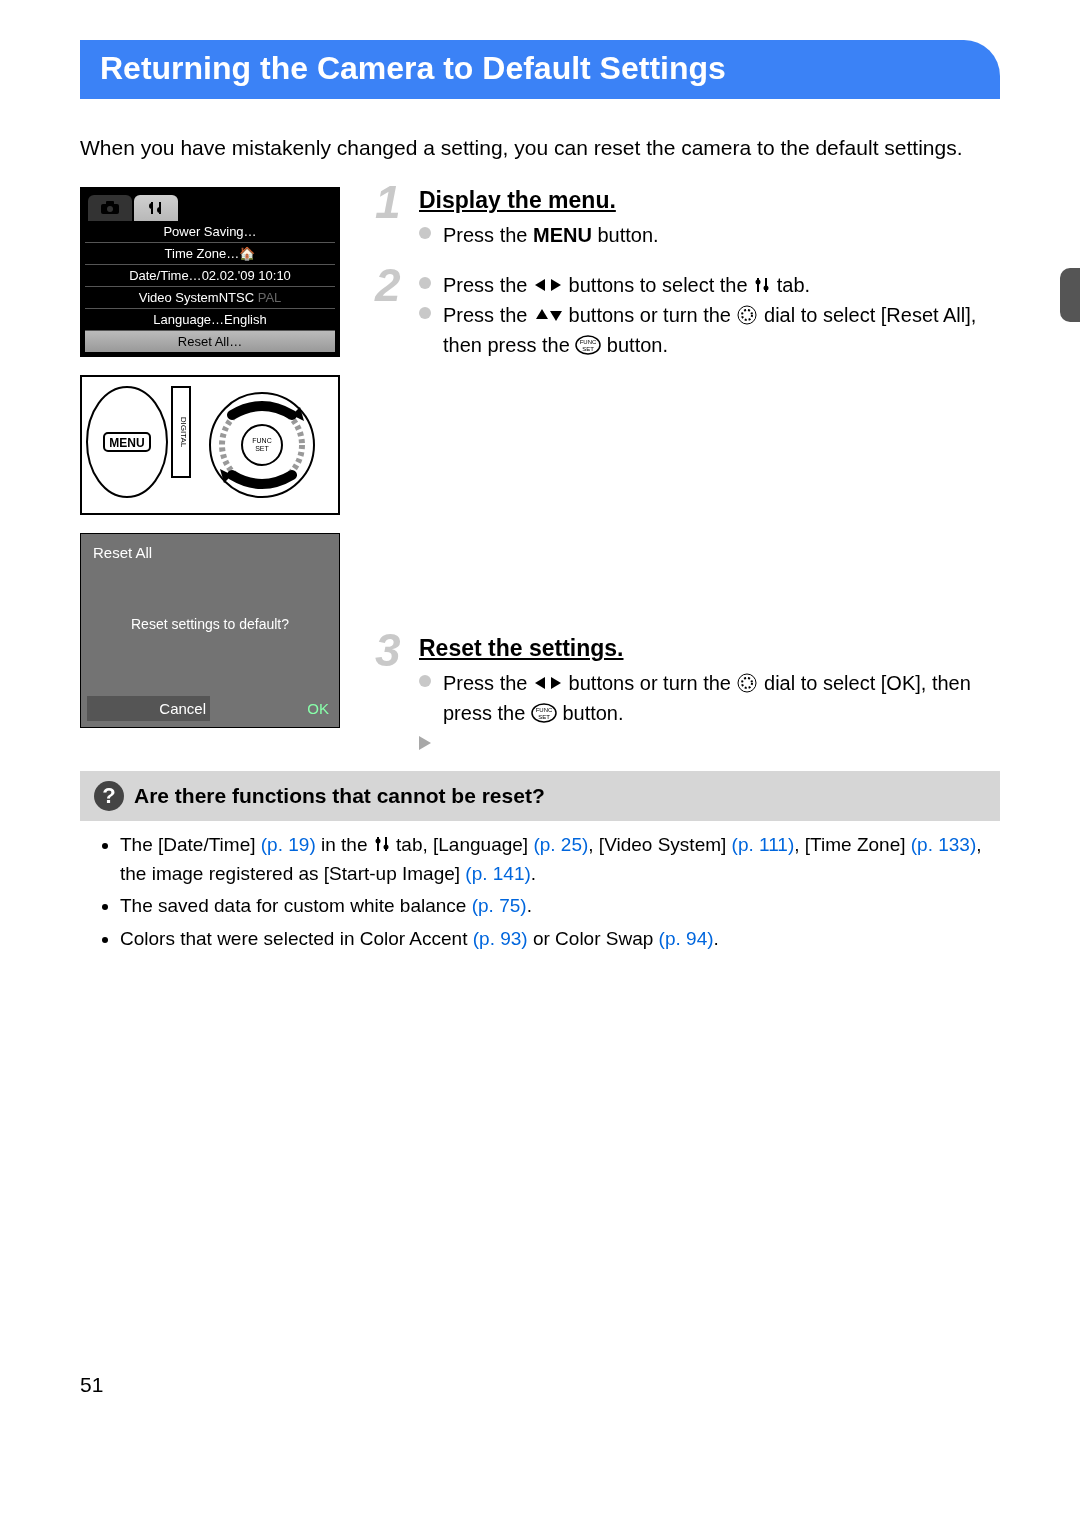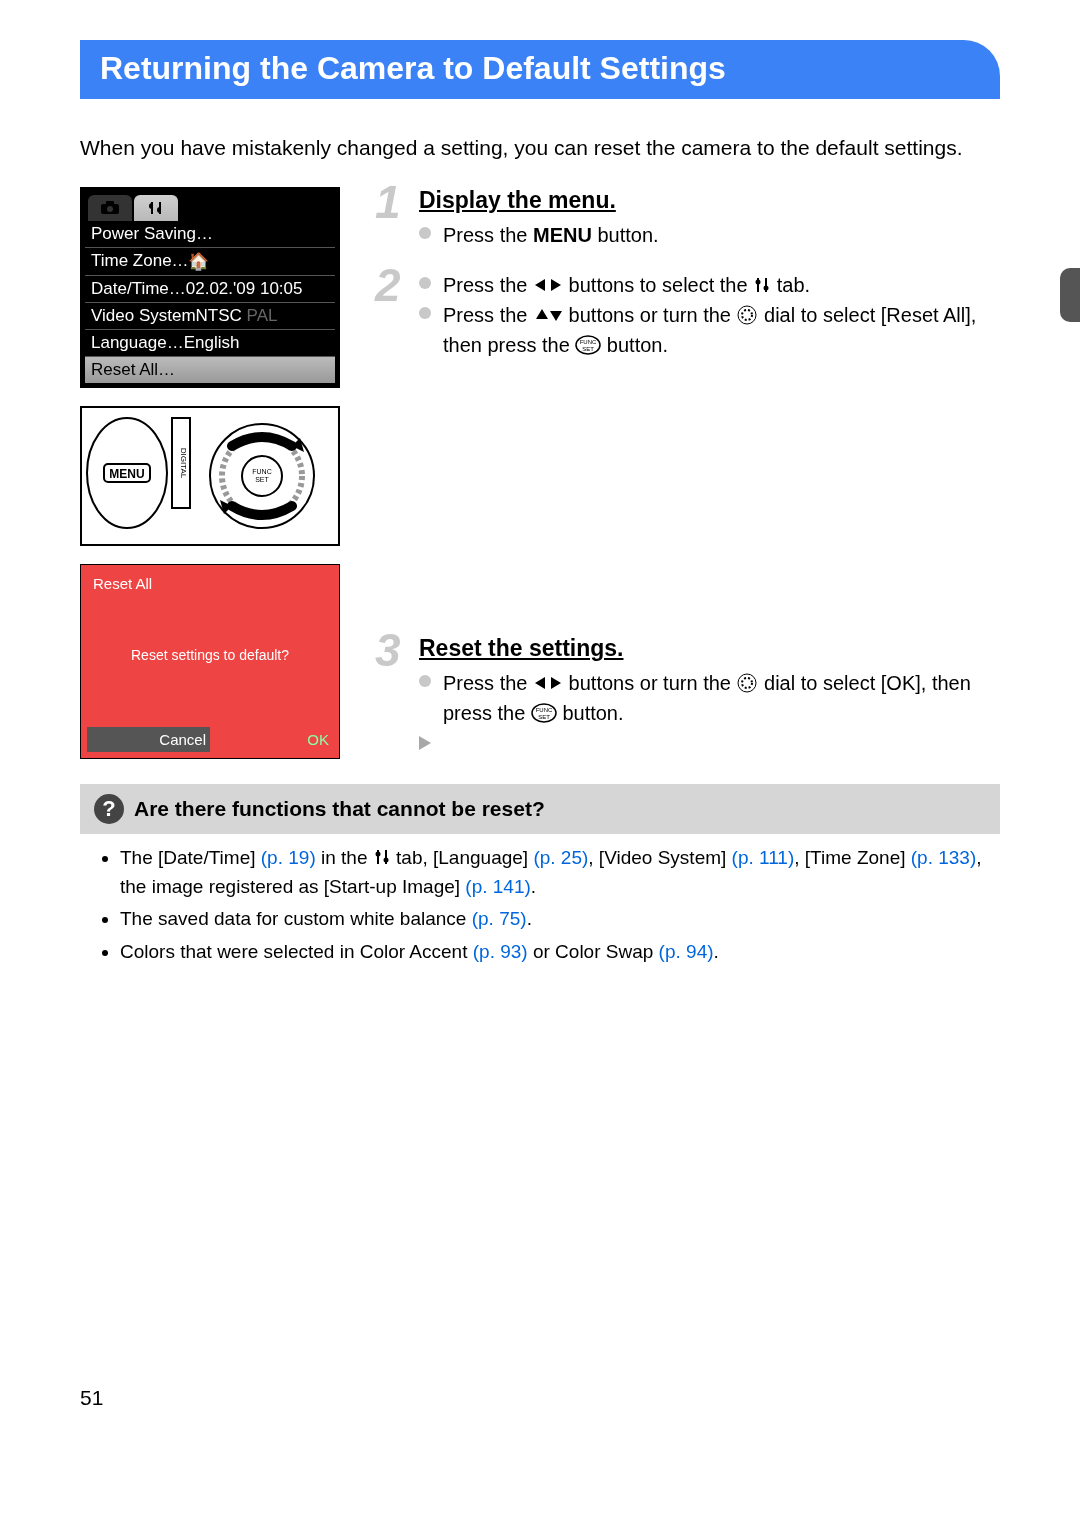--- a/index.html
+++ b/index.html
@@ -63,43 +63,43 @@
     display: flex;
     align-items: center;
     justify-content: center;
     margin-right: 2px;
   }
   .tab.active {
     background: linear-gradient(#d0d0d0,#b8b8b8);
   }
   .menu-row {
     display: flex;
-    font-size: 17px;
+    font-size: 13px;
     padding: 3px 6px;
-    justify-content: flex-start;
+    justify-content: center;
     border-top: 1px solid #555;
   }
   .menu-row:first-of-type { border-top: none; }
   .menu-row.dim {
     background: linear-gradient(#bbb,#999);
     color: #000;
   }
   .diagram {
     margin-top: 18px;
     width: 260px;
     height: 140px;
     border: 2px solid #000;
     background: #fff;
     position: relative;
     box-sizing: border-box;
   }
   .diagram svg { width:100%; height:100%; }
   .screen2 {
     margin-top: 18px;
-    background: #ef4444;
+    background: #737373;
     color: #fff;
     width: 260px;
     height: 195px;
     font-size: 15px;
     box-sizing: border-box;
     padding: 10px 4px 4px 4px;
     position: relative;
     border: 1px solid #000;
   }
   .screen2 .prompt {
@@ -263,21 +263,21 @@
           <div class="menu-row">
               <span>Power Saving…</span>
               <span></span>
             </div>
           <div class="menu-row">
               <span>Time Zone…</span>
               <span>🏠</span>
             </div>
           <div class="menu-row">
               <span>Date/Time…</span>
-              <span>02.02.'09 10:05</span>
+              <span>02.02.'09 10:10</span>
             </div>
           <div class="menu-row">
               <span>Video System</span>
               <span><span>NTSC</span> <span style="color:#666">PAL</span></span>
             </div>
           <div class="menu-row">
               <span>Language…</span>
               <span>English</span>
             </div>
           <div class="menu-row dim">

